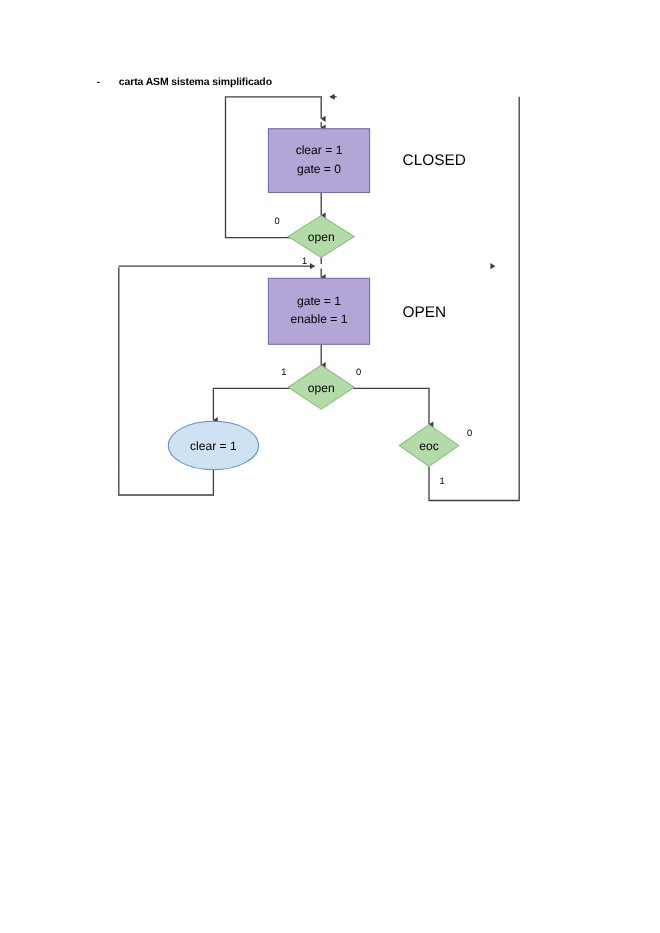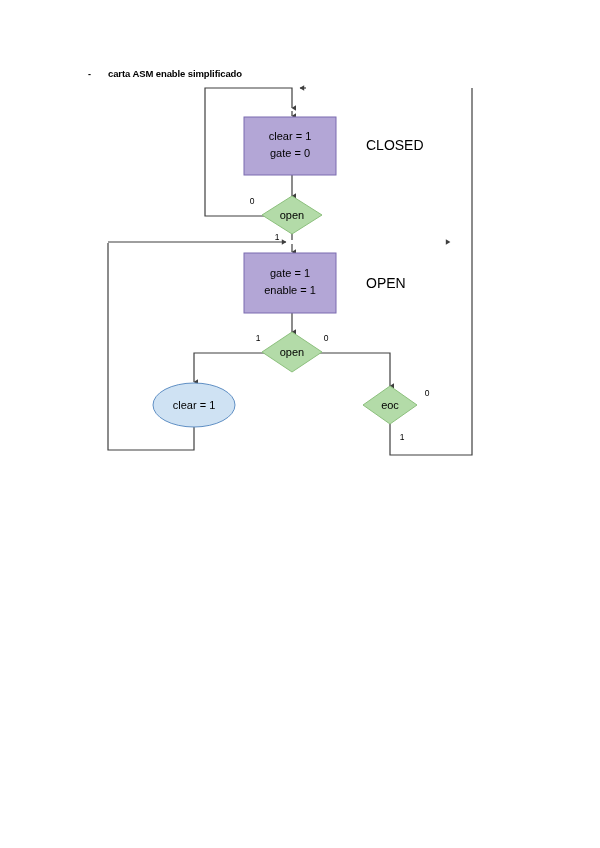--- a/index.html
+++ b/index.html
@@ -80,21 +80,21 @@
     stroke-width: 1;
   }
 </style>
 </head>
 <body>
 
 <div class="page">
 
   <div class="title-row">
     <span class="bullet-dash">-</span>
-    <span class="title-text">carta ASM enable simplificado</span>
+    <span class="title-text">carta ASM sistema simplificado</span>
   </div>
 
   <svg class="diagram" width="600" height="500" viewBox="0 0 600 500" xmlns="http://www.w3.org/2000/svg">
 
     <defs>
       <marker id="arrow-down" markerWidth="7" markerHeight="7" refX="3.2" refY="5.2" orient="auto" markerUnits="userSpaceOnUse">
         <path d="M0.4,1.2 L3.2,5.6 L6.0,1.2 Z" fill="#3f3f3f"></path>
       </marker>
       <marker id="arrow-right" markerWidth="7" markerHeight="7" refX="5.4" refY="3.2" orient="auto" markerUnits="userSpaceOnUse">
         <path d="M1.2,0.4 L5.8,3.2 L1.2,6.0 Z" fill="#3f3f3f"></path>

